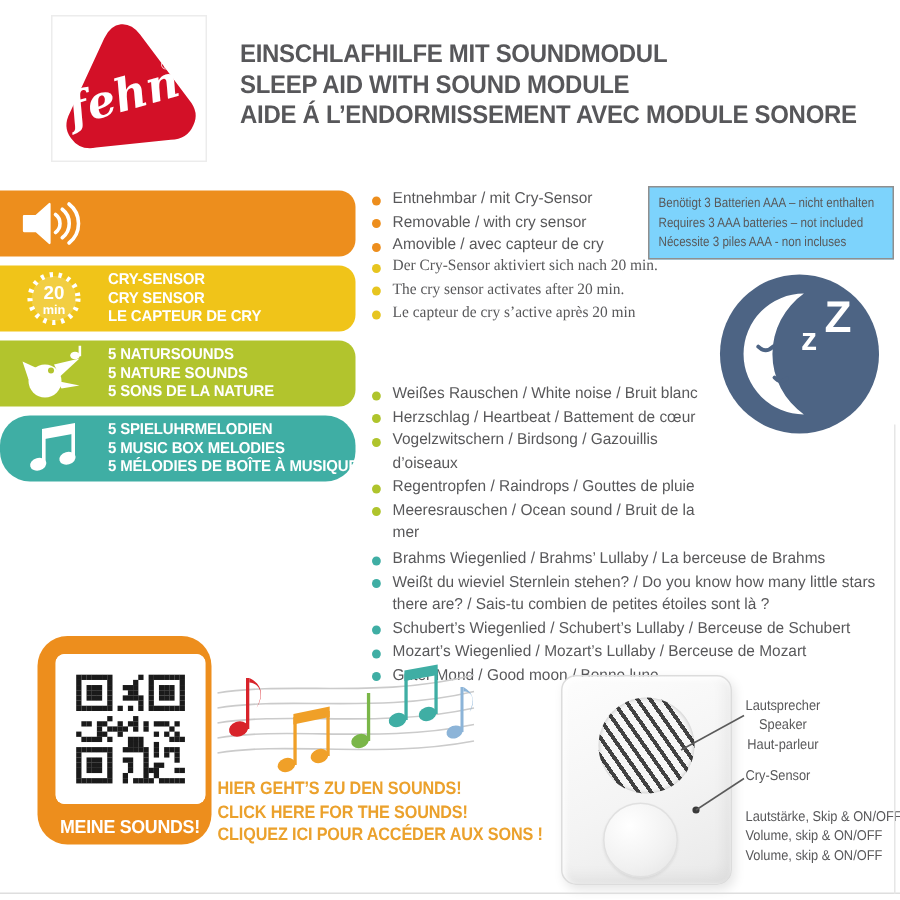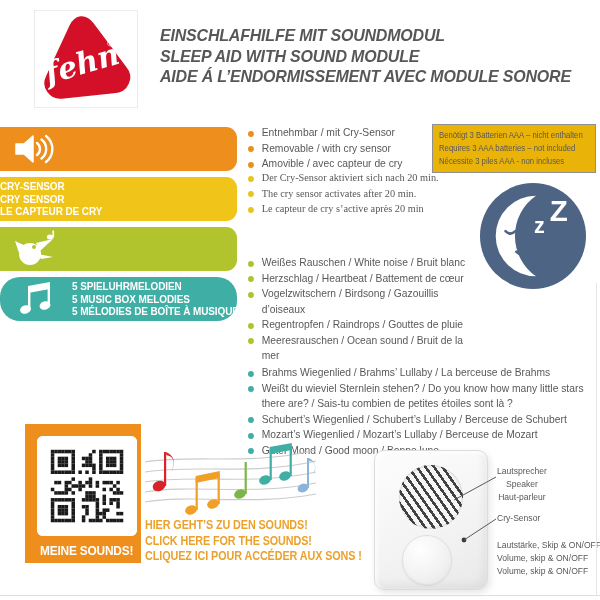--- a/index.html
+++ b/index.html
@@ -7,21 +7,21 @@
     width:600px;height:600px;position:relative;overflow:hidden;
     background:#ffffff;
     font-family:"Liberation Sans", sans-serif;
     color:#58585A;
     -webkit-font-smoothing:antialiased;
   }
   .abs{position:absolute;}
 
   
   .logo-card{left:34px;top:10px;width:102px;height:96px;background:#fff;border:1px solid #ececec;}
-  .title-block{left:160px;top:26px;font-style:italic;}
+  .title-block{left:160px;top:26px;}
   .title-line{
     font-size:17px;font-weight:bold;line-height:20.5px;color:#57575A;
     transform:scaleX(.94);transform-origin:left top;white-space:nowrap;letter-spacing:-.2px;
   }
 
   
   .banner{
     left:0;width:237px;height:44px;border-radius:0 11px 11px 0;
     display:flex;align-items:center;
   }
@@ -44,31 +44,31 @@
   .bullets li::before{
     content:"";position:absolute;left:0;top:5.5px;width:6px;height:6px;border-radius:50%;
     background:var(--dot,#ED8E1D);
   }
   .g1 li::before{--dot:#ED8E1D;} .g2 li::before{--dot:#E7C51F;}
   .g3 li::before{--dot:#AFC42C;} .g4 li::before{--dot:#3FAEA4;}
 
   
   .battery-box{
     left:432px;top:124px;width:164px;border:1.5px solid #8f8f8f;
-    padding:4px 6px;box-sizing:border-box;background:#eab308;
+    padding:4px 6px;box-sizing:border-box;background:#7dd3fc;
   }
   .battery-line{
     font-size:9px;line-height:13px;color:#58585A;white-space:nowrap;
     transform:scaleX(.86);transform-origin:left top;
   }
   .moon{left:479px;top:182px;width:108px;height:108px;}
 
   
   .qr-badge{
-    left:25px;top:424px;width:116px;height:139px;background:#ED8E1D;border-radius:0;
+    left:25px;top:424px;width:116px;height:139px;background:#ED8E1D;border-radius:20px;
     box-sizing:border-box;padding:12px;
   }
   .qr-box{width:100px;height:100px;background:#fff;border-radius:6px;overflow:hidden;}
   .qr-label{
     color:#fff;font-size:12.5px;font-weight:bold;line-height:16.5px;margin-top:7px;margin-left:3px;
     transform:scaleX(.95);transform-origin:left top;white-space:nowrap;letter-spacing:-.2px;
   }
 
   
   .notes-staff{left:143px;top:438px;}
@@ -130,38 +130,51 @@
     <svg width="46" height="32" viewBox="0 0 46 32">
       <path d="M3 11 h8 l9 -8 v26 l-9 -8 H3 z" fill="#fff" stroke="#fff" stroke-width="1.5" stroke-linejoin="round"></path>
       <path d="M24 10 a7.5 7.5 0 0 1 0 12" stroke="#fff" stroke-width="2.4" fill="none" stroke-linecap="round"></path>
       <path d="M28.5 6.5 a12 12 0 0 1 0 19" stroke="#fff" stroke-width="2.4" fill="none" stroke-linecap="round"></path>
       <path d="M33 3 a16.5 16.5 0 0 1 0 26" stroke="#fff" stroke-width="2.4" fill="none" stroke-linecap="round"></path>
     </svg>
   </div>
 </div>
 
 <div class="abs banner bn-yellow" style="top:177px;">
+  <div class="banner-icon">
+    <svg width="42" height="42" viewBox="0 0 42 42">
+      <circle cx="21" cy="21" r="15" fill="rgba(255,255,255,.18)"></circle>
+      <circle cx="21" cy="21" r="16" stroke="#fff" stroke-width="3.4" stroke-dasharray="2.2 3.8" fill="none"></circle>
+      <text x="21" y="21.5" text-anchor="middle" font-size="12.5" font-weight="bold" fill="#fff">20</text>
+      <text x="21" y="31" text-anchor="middle" font-size="8.5" font-weight="bold" fill="#fff">min</text>
+    </svg>
+  </div>
   <div class="banner-text">
     <div class="banner-line">CRY-SENSOR</div>
     <div class="banner-line">CRY SENSOR</div>
     <div class="banner-line">LE CAPTEUR DE CRY</div>
   </div>
 </div>
 
 <div class="abs banner bn-green" style="top:227px;">
   <div class="banner-icon">
     <svg width="46" height="38" viewBox="0 0 46 38">
       <polygon points="2,11 15,17 6,23" fill="#fff"></polygon>
       <circle cx="17" cy="24" r="11" fill="#fff"></circle>
       <polygon points="23,13 40,9 27,21" fill="#fff"></polygon>
       <polygon points="25,24 40,27 28,29" fill="#fff"></polygon>
       <circle cx="21" cy="17" r="2" fill="#B2C42D"></circle>
       <ellipse cx="37" cy="7" rx="3.2" ry="2.5" fill="#fff"></ellipse>
       <rect x="39.4" y="0.5" width="1.7" height="7" fill="#fff"></rect>
     </svg>
+  </div>
+  <div class="banner-text">
+    <div class="banner-line">5 NATURSOUNDS</div>
+    <div class="banner-line">5 NATURE SOUNDS</div>
+    <div class="banner-line">5 SONS DE LA NATURE</div>
   </div>
 </div>
 
 <div class="abs banner bn-teal" style="top:277px;border-radius:20px;">
   <div class="banner-icon">
     <svg width="40" height="34" viewBox="0 0 40 34">
       <polygon points="12,4 34,0 34,7 12,11" fill="#fff"></polygon>
       <rect x="12" y="4" width="2.4" height="23" fill="#fff"></rect>
       <rect x="31.6" y="1" width="2.4" height="22" fill="#fff"></rect>
       <ellipse cx="9.5" cy="27.5" rx="5.5" ry="4.2" fill="#fff" transform="rotate(-15 9.5 27.5)"></ellipse>

